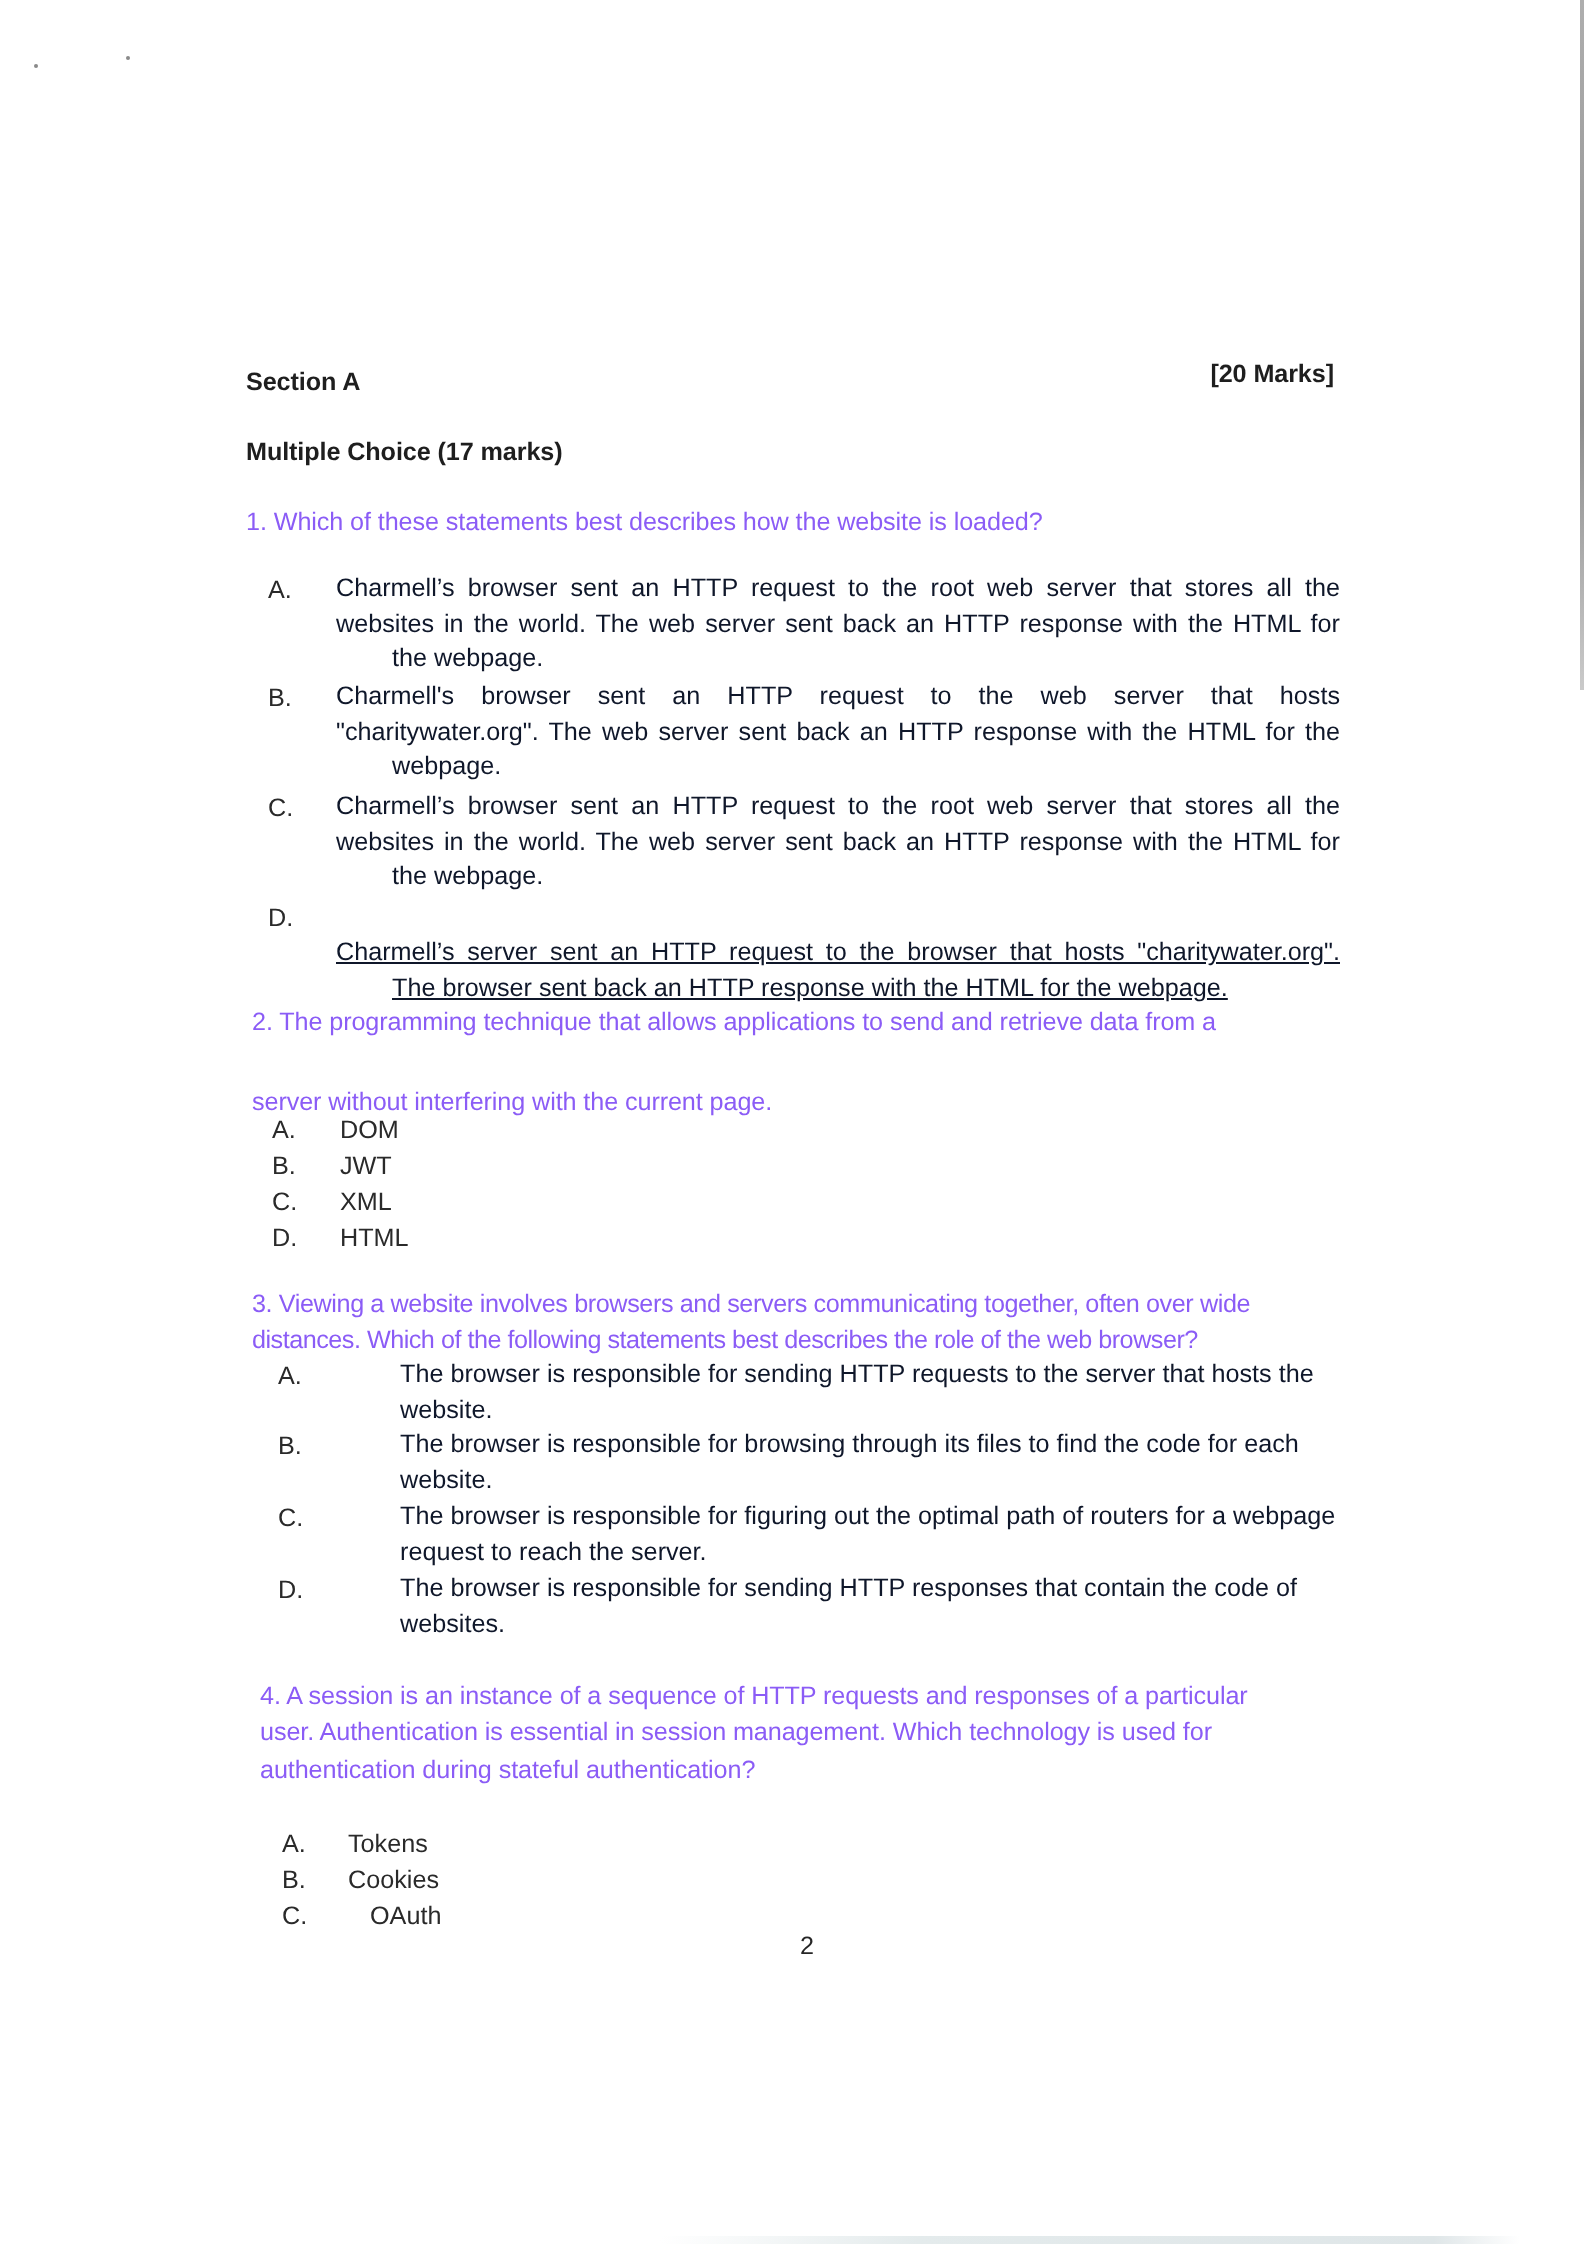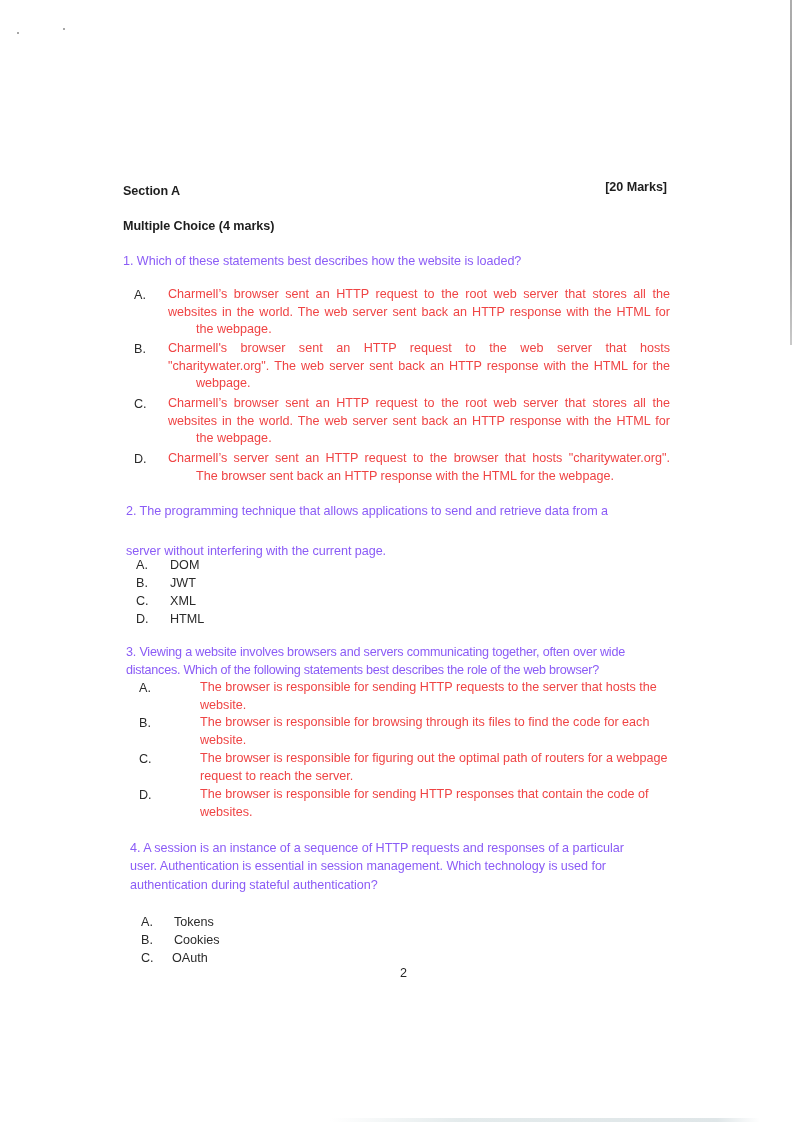--- a/index.html
+++ b/index.html
@@ -56,21 +56,21 @@
   .opt-letter {
     position: absolute;
     font-size: 12.6px;
     line-height: 18px;
     color: #2a2a2a;
   }
   .opt-body {
     position: absolute;
     font-size: 12.6px;
     line-height: 17.6px;
-    color: #ef4444;
+    color: #0f172a;
   }
   .line {
     display: block;
     white-space: nowrap;
     margin-left: 28px;
   }
   .just-line {
     display: block;
     text-align: justify;
     text-align-last: justify;
@@ -89,21 +89,21 @@
 <div class="page">
 
   <div class="scan-edge-right"></div>
   <div class="scan-edge-bottom"></div>
   <div class="scan-dot" style="left:17px;top:32px;"></div>
   <div class="scan-dot" style="left:63px;top:28px;"></div>
 
   <div class="t bold" style="left:123px; top:182px;">Section A</div>
   <div class="t bold" style="left:598px; top:178px; width:69px; text-align:right;">[20 Marks]</div>
 
-  <div class="t bold" style="left:123px; top:217px;">Multiple Choice (4 marks)</div>
+  <div class="t bold" style="left:123px; top:217px;">Multiple Choice (17 marks)</div>
 
   <div>
     <div class="t" style="left:123px; top:252px;">1. Which of these statements best describes how the website is loaded?</div>
 
     <div>
       <div class="opt-letter" style="left:134px; top:286px;">A.</div>
       <div class="opt-body" style="left:168px; top:286px; width:502px;">
         <span class="just-line">Charmell’s browser sent an HTTP request to the root web server that stores all the</span>
         <span class="just-line">websites in the world. The web server sent back an HTTP response with the HTML for</span>
         <span class="line">the webpage.</span>
@@ -123,21 +123,21 @@
       <div class="opt-letter" style="left:134px; top:395px;">C.</div>
       <div class="opt-body" style="left:168px; top:395px; width:502px;">
         <span class="just-line">Charmell’s browser sent an HTTP request to the root web server that stores all the</span>
         <span class="just-line">websites in the world. The web server sent back an HTTP response with the HTML for</span>
         <span class="line">the webpage.</span>
       </div>
     </div>
 
     <div>
       <div class="opt-letter" style="left:134px; top:450px;">D.</div>
-      <div class="opt-body" style="left:168px; top:450px; width:502px;">
+      <div class="opt-body" style="left:168px; top:468px; width:502px;text-decoration:underline;">
         <span class="just-line">Charmell’s server sent an HTTP request to the browser that hosts "charitywater.org".</span>
         <span class="line">The browser sent back an HTTP response with the HTML for the webpage.</span>
       </div>
     </div>
   </div>
 
   <div>
     <div class="t" style="left:126px; top:502px;">2. The programming technique that allows applications to send and retrieve data from a</div>
     <div class="t" style="left:126px; top:532px;margin-top:10px;">server without interfering with the current page.</div>
 
@@ -188,17 +188,17 @@
     <div class="t" style="left:130px; top:857px;">user. Authentication is essential in session management. Which technology is used for</div>
     <div class="t" style="left:130px; top:876px;">authentication during stateful authentication?</div>
 
     <div class="opt-letter" style="left:141px; top:913px;">A.</div>
     <div class="opt-letter" style="left:174px; top:913px;">Tokens</div>
 
     <div class="opt-letter" style="left:141px; top:931px;">B.</div>
     <div class="opt-letter" style="left:174px; top:931px;">Cookies</div>
 
     <div class="opt-letter" style="left:141px; top:949px;">C.</div>
-    <div class="opt-letter" style="left:172px; top:949px;">OAuth</div>
+    <div class="opt-letter" style="left:185px; top:949px;">OAuth</div>
   </div>
 
   <div class="page-num">2</div>
 </div>
 
 </body></html>

